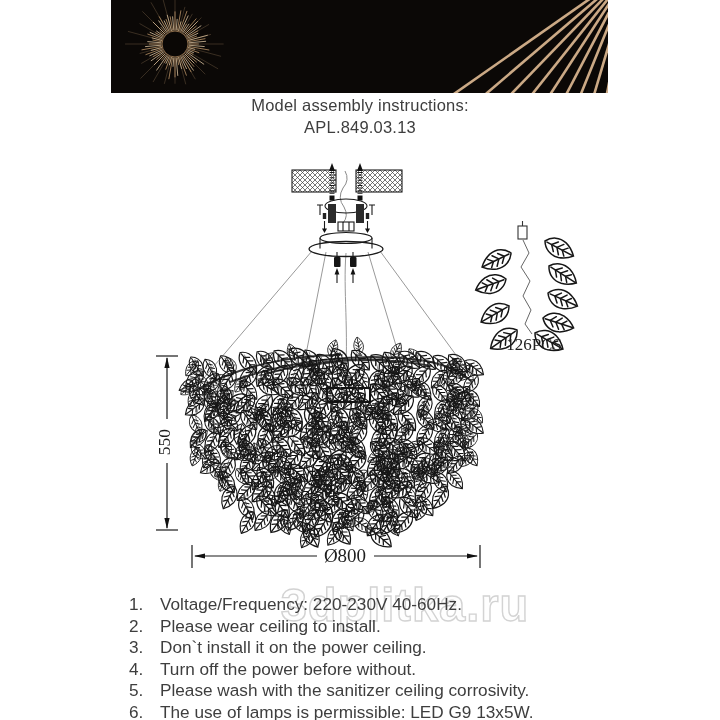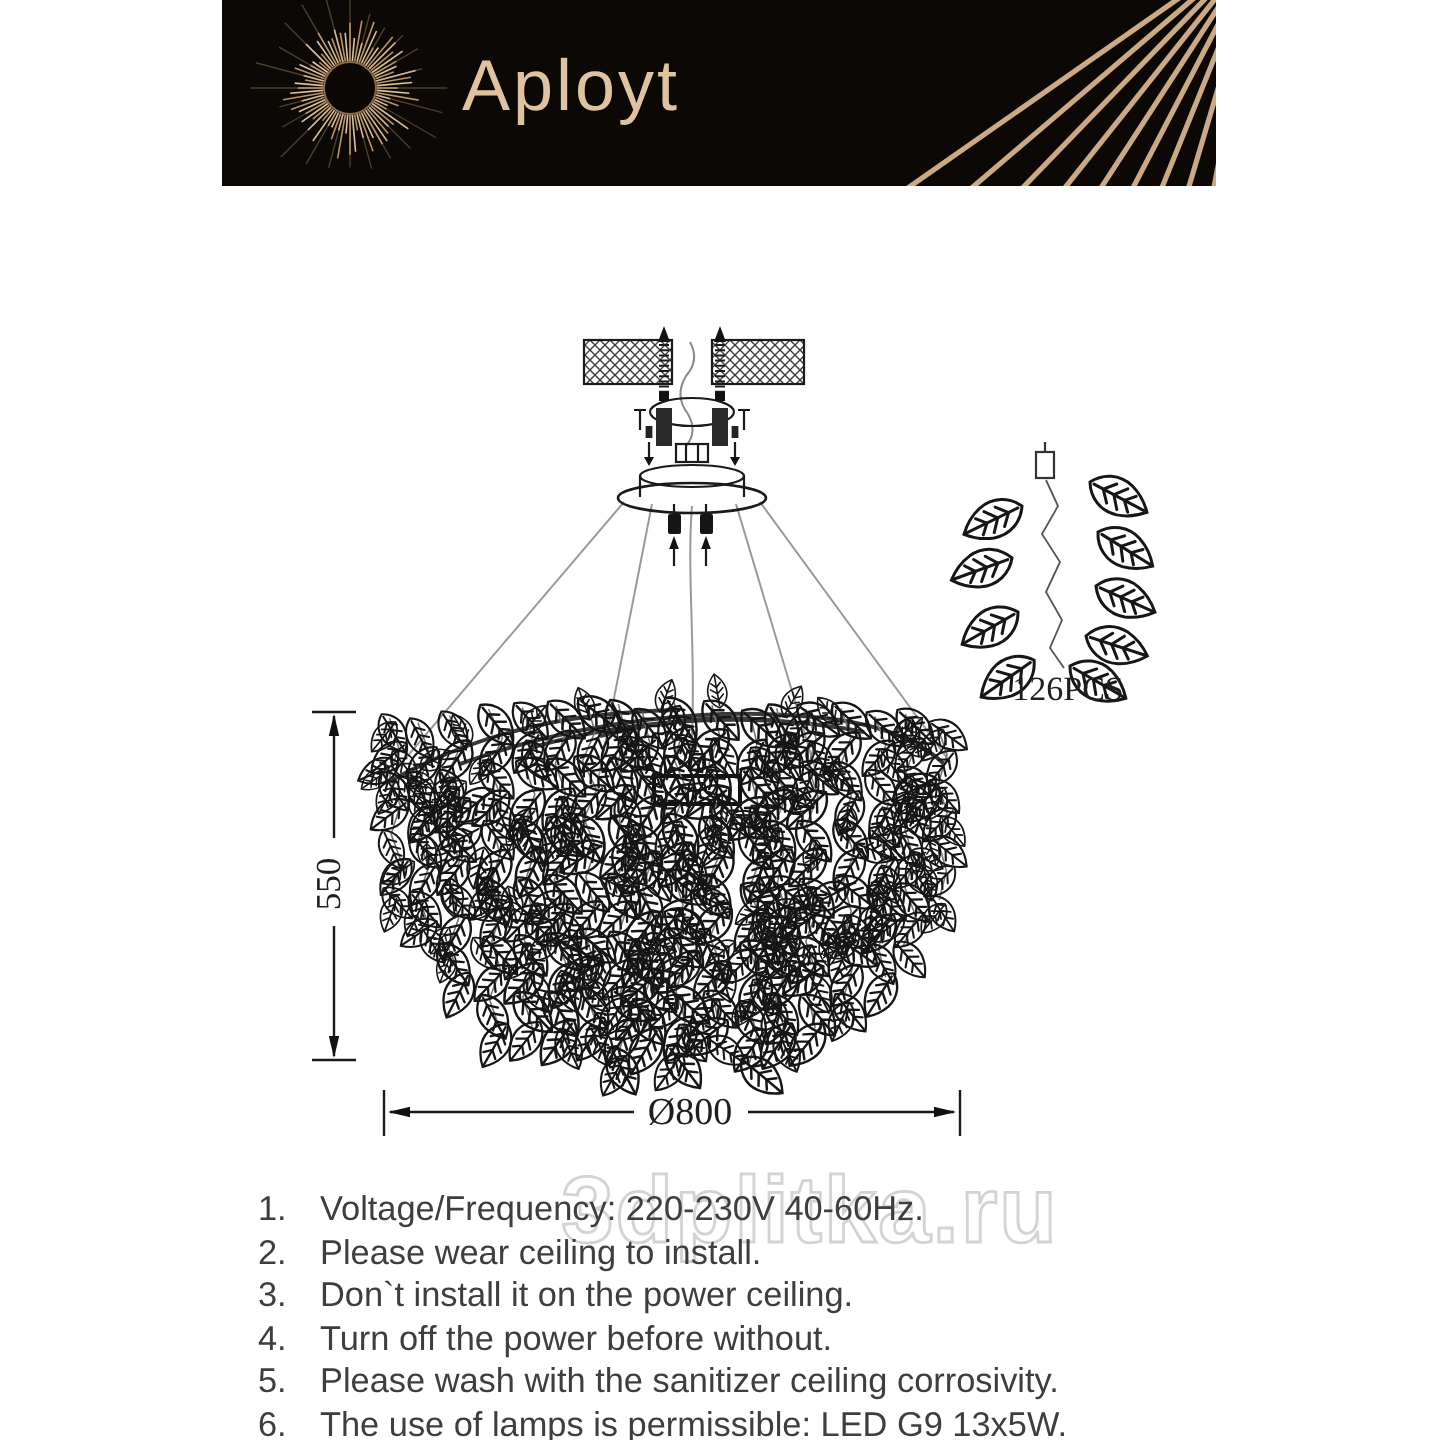--- a/index.html
+++ b/index.html
@@ -140,23 +140,26 @@
           <line x1="520" y1="-30" x2="360.22857479443064" y2="135.44815407788974" stroke="#d6b28c" stroke-width="2.6" opacity="0.95"></line>
           <line x1="520" y1="-30" x2="376.8216335733475" y2="149.9998760760552" stroke="#d6b28c" stroke-width="2.6" opacity="0.95"></line>
           <line x1="520" y1="-30" x2="394.7330219465438" y2="162.8942306274475" stroke="#d6b28c" stroke-width="2.6" opacity="0.95"></line>
           <line x1="520" y1="-30" x2="413.79781895594215" y2="174.01249163099098" stroke="#d6b28c" stroke-width="2.6" opacity="0.95"></line>
           <line x1="520" y1="-30" x2="433.84048351434024" y2="183.2522865503611" stroke="#d6b28c" stroke-width="2.6" opacity="0.95"></line>
           <line x1="520" y1="-30" x2="454.6764707180978" y2="190.5285390196844" stroke="#d6b28c" stroke-width="2.6" opacity="0.95"></line>
           <line x1="520" y1="-30" x2="476.11393106339466" y2="195.7742521929627" stroke="#d6b28c" stroke-width="2.6" opacity="0.95"></line>
           <line x1="520" y1="-30" x2="497.9554769203485" y2="198.9411256244511" stroke="#d6b28c" stroke-width="2.6" opacity="0.95"></line>
         </g>
     </svg>
-    <span class="brand">Aployt</span>
   </div>
 
+  <div class="title-block">
+    <div class="l1">Model assembly instructions:</div>
+    <div class="l2">APL.849.03.13</div>
+  </div>
 
   <div class="watermark">3dplitka.ru</div>
 
   <svg class="diagram" viewBox="0 0 720 720">
     <defs>
       <pattern id="xh" width="5" height="5" patternUnits="userSpaceOnUse">
         <path d="M0,0 L5,5 M5,0 L0,5" stroke="#3c3c3c" stroke-width="0.7" fill="none"></path>
       </pattern>
       <g id="leafdef" stroke="#161616" stroke-width="1" fill="none" stroke-linecap="round">
         <path d="M0,0 C4.5,2.5 7,7.5 5.5,13 C4.3,17 2.2,19.5 0,21.5 C-2.2,19.5 -4.3,17 -5.5,13 C-7,7.5 -4.5,2.5 0,0 Z"></path>

